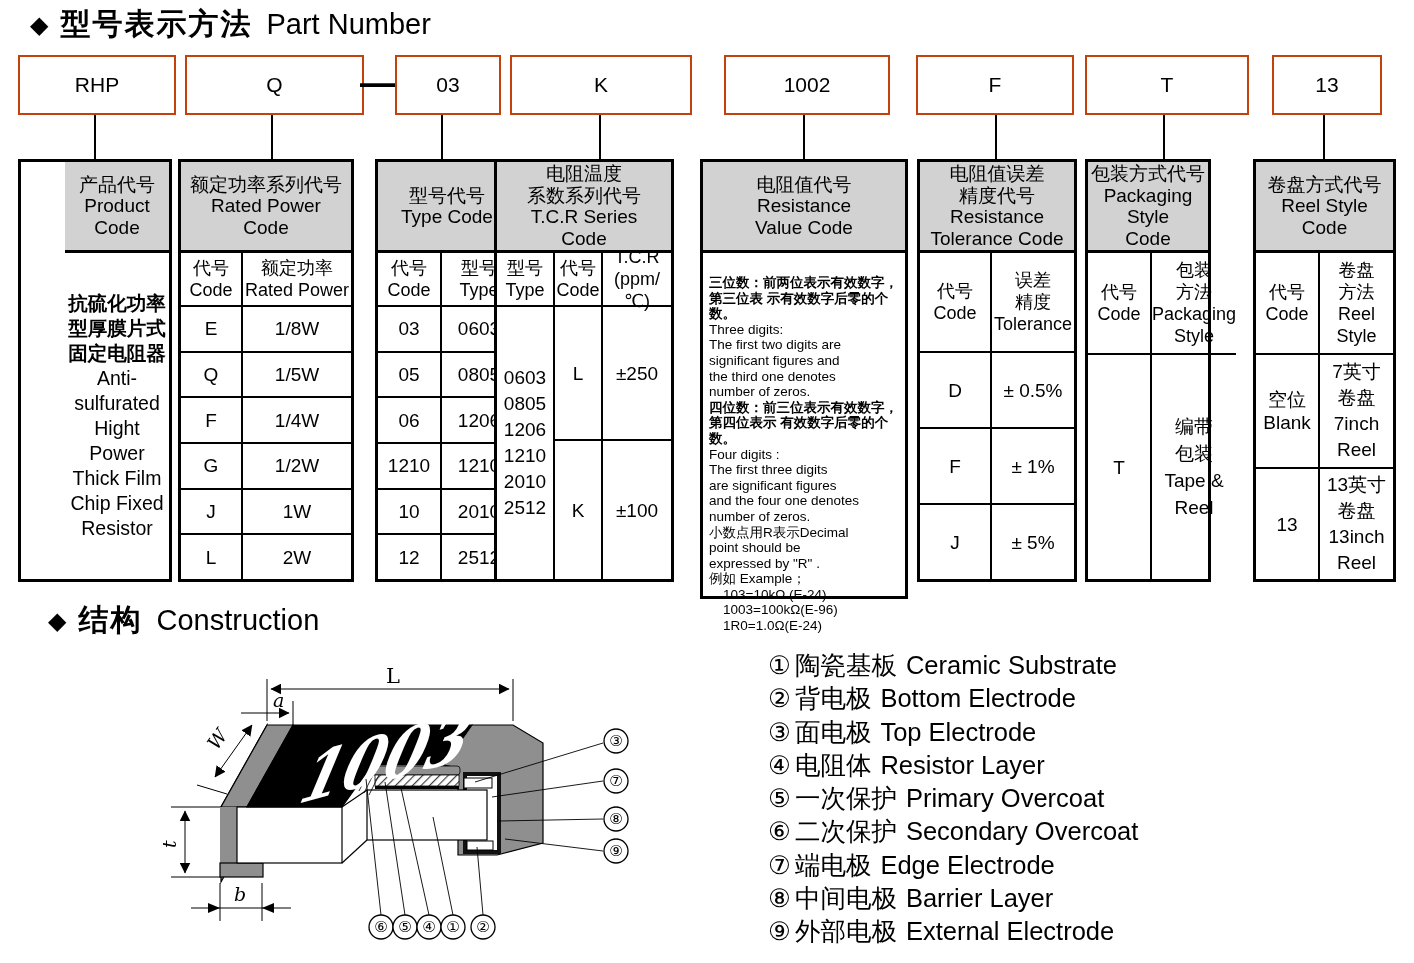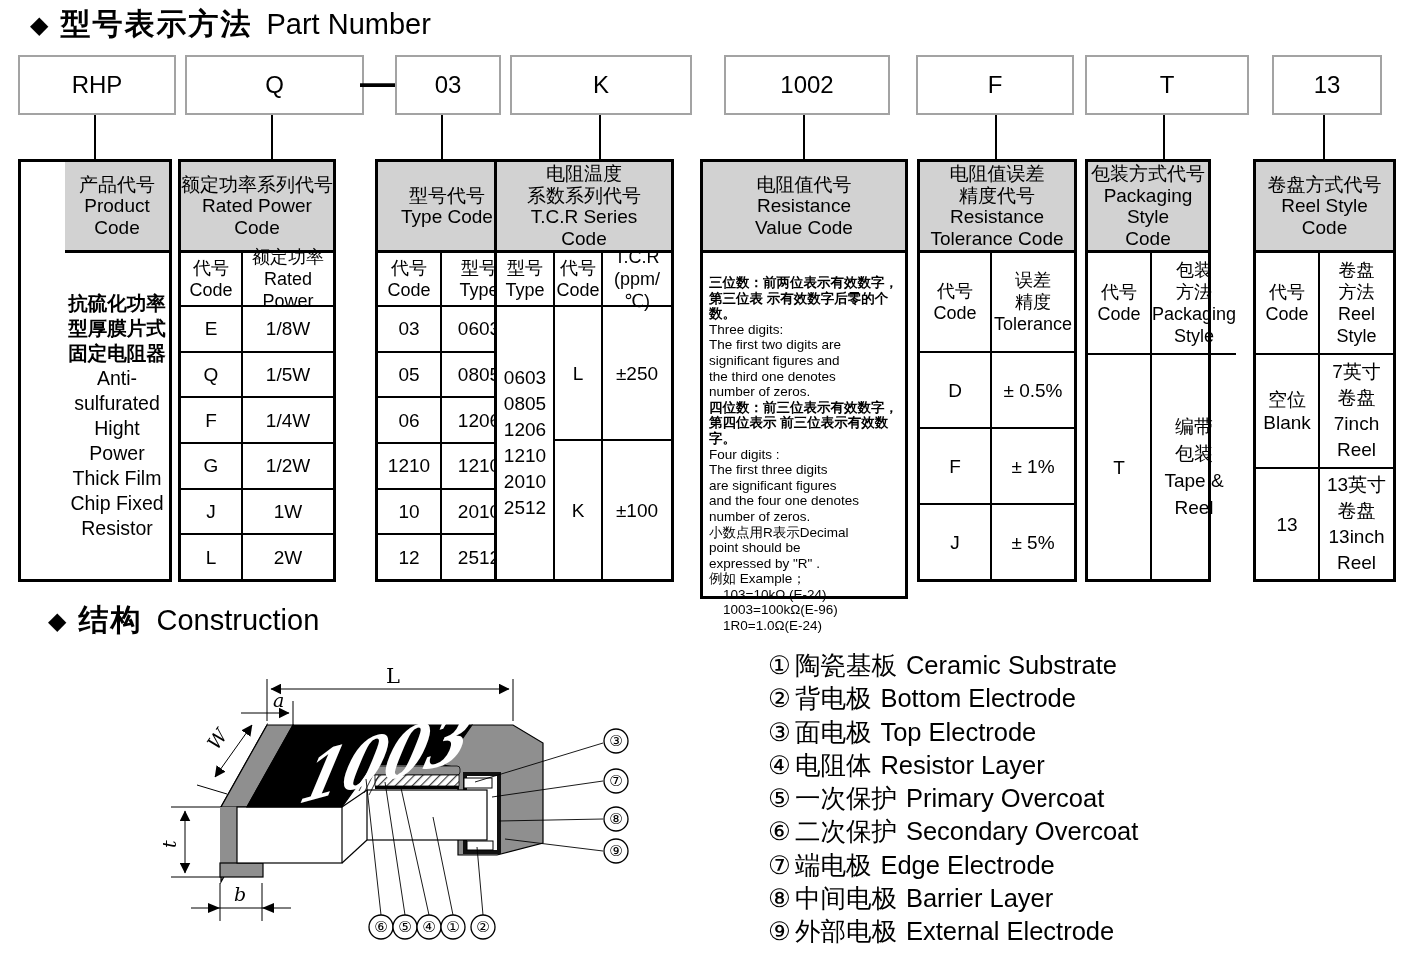--- a/index.html
+++ b/index.html
@@ -4,22 +4,22 @@
 <style>
   html,body{margin:0;padding:0;background:#fff;}
   .page{position:relative;width:1414px;height:963px;background:#fff;overflow:hidden;
         font-family:"Liberation Sans","DejaVu Sans",sans-serif;color:#000;}
   
   .sec-title{position:absolute;display:flex;align-items:center;white-space:nowrap;}
   .sec-title .dia{font-size:24px;margin-right:12px;}
   .sec-title .zh{font-size:30px;font-weight:bold;letter-spacing:2px;}
   .sec-title .en{font-size:29px;margin-left:14px;}
   
-  .pbox{position:absolute;top:55px;height:56px;border:2px solid #a3a3a3;background:#fff;
-        display:flex;align-items:center;justify-content:center;font-size:24px;}
+  .pbox{position:absolute;top:55px;height:56px;border:2px solid #c2410c;background:#fff;
+        display:flex;align-items:center;justify-content:center;font-size:21px;}
   .dash{position:absolute;top:64px;font-size:38px;font-weight:bold;line-height:38px;}
   .conn{position:absolute;top:115px;height:44px;width:2px;background:#000;}
   
   .tb{position:absolute;top:159px;border:3px solid #000;background:#fff;box-sizing:border-box;}
   .hd{background:#d2d2d2;height:88px;border-bottom:3px solid #000;display:flex;flex-direction:column;
       align-items:center;justify-content:center;text-align:center;font-size:19px;line-height:21.5px;}
   .grid{display:grid;}
   .cell{border-top:2px solid #000;border-left:2px solid #000;display:flex;flex-direction:column;
         align-items:center;justify-content:center;text-align:center;font-size:19px;line-height:23px;box-sizing:border-box;}
   .cell.nl{border-left:none;}
@@ -78,21 +78,21 @@
       <div class="zh">型厚膜片式</div>
       <div class="zh">固定电阻器</div>
       <div>Anti-sulfurated</div>
       <div>Hight Power</div>
       <div>Thick Film</div>
       <div>Chip Fixed</div>
       <div>Resistor</div>
     </div>
   </div>
 
-  <div class="tb" style="left:178px;width:158px;">
+  <div class="tb" style="left:178px;width:176px;">
     <div class="hd">
       <div>额定功率系列代号</div>
       <div>Rated Power</div>
       <div>Code</div>
     </div>
     <div class="grid" style="grid-template-columns:60px 1fr;grid-template-rows:52px repeat(6,45.7px);">
       <div class="cell nl nt colhead">
         <div>代号</div>
           <div>Code</div>
         </div>
@@ -187,21 +187,21 @@
     </div>
     <div class="resbody" style="height:321px;">
       <div class="zh">三位数：前两位表示有效数字，</div>
       <div class="zh">第三位表 示有效数字后零的个数。</div>
       <div>Three digits:</div>
       <div>The first two digits are</div>
       <div>significant figures and</div>
       <div>the third one denotes</div>
       <div>number of zeros.</div>
       <div class="zh">四位数：前三位表示有效数字，</div>
-      <div class="zh">第四位表示 前三位表示有效数字。</div>
+      <div class="zh">第四位表示 有效数字后零的个数。</div>
       <div>Four digits :</div>
       <div>The first three digits</div>
       <div>are significant figures</div>
       <div>and the four one denotes</div>
       <div>number of zeros.</div>
       <div>小数点用R表示Decimal</div>
       <div>point should be</div>
       <div>expressed by "R" .</div>
       <div>例如 Example；</div>
       <div class="ex">103=10kΩ (E-24)</div>

